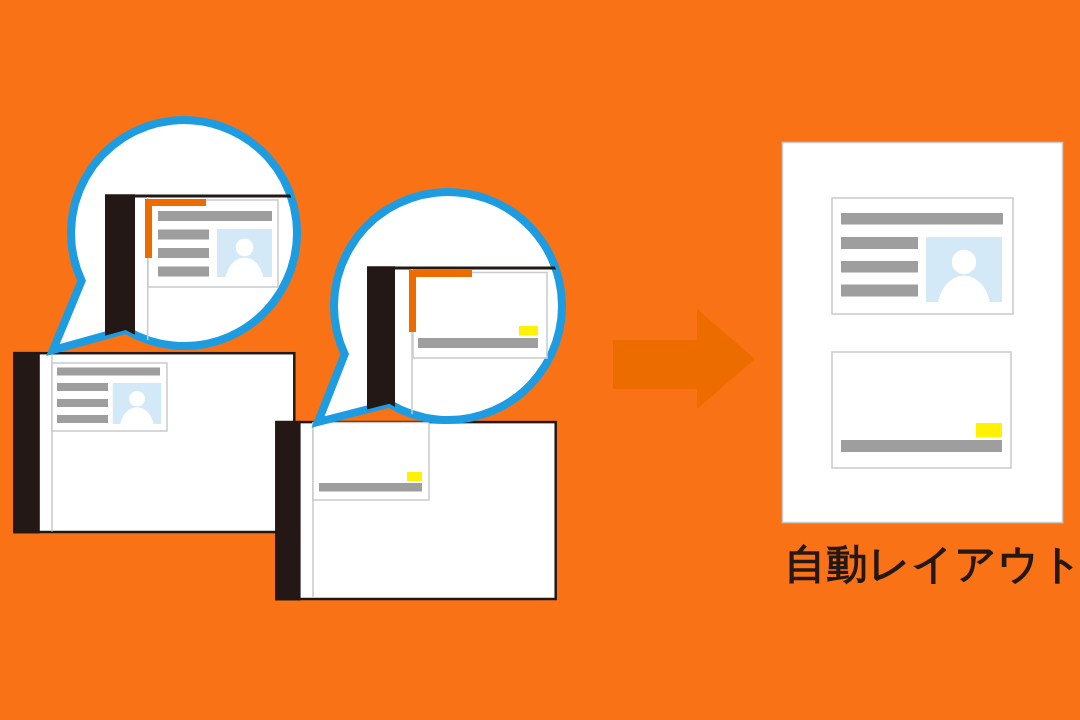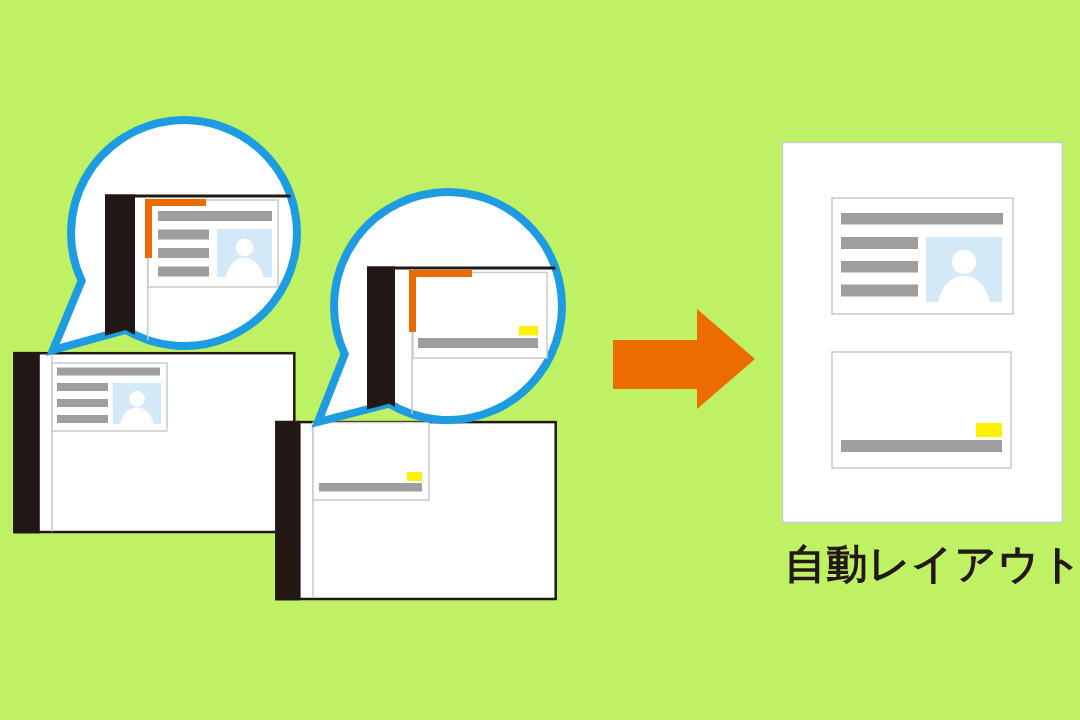--- a/index.html
+++ b/index.html
@@ -1,20 +1,20 @@
 <!DOCTYPE html>
 <html style="--blue: #1E9CE1; --orange: #ED6C00; --ink: #231815; --bar_gray: #9E9E9F; --border_gray: #C9CACA; --photo_blue: #D4E9F8; --yellow: #FFF100;"><head>
 <meta charset="utf-8">
 <style>
   :root{
     --blue:#1E9CE1; --orange:#ED6C00; --ink:#231815;
     --bar_gray:#9E9E9F; --border_gray:#C9CACA; --photo_blue:#D4E9F8; --yellow:#FFF100;
   }
   html,body{margin:0;padding:0;background:#fff;}
-  .stage{position:relative;width:1080px;height:720px;background:#bef264;overflow:hidden;}
+  .stage{position:relative;width:1080px;height:720px;background:#f97316;overflow:hidden;}
   svg{display:block;}
   .bubble{fill:#fff;stroke:var(--blue);stroke-width:8;stroke-linejoin:miter;stroke-miterlimit:14;}
   .doc{fill:#fff;stroke:var(--ink);stroke-width:2.5;}
   .spine{fill:var(--ink);}
   .pageline{stroke:var(--border_gray);stroke-width:1.5;fill:none;}
   .topline{stroke:var(--ink);stroke-width:3;fill:none;}
   .card{fill:#fff;stroke:var(--border_gray);stroke-width:1.5;}
   .bar{fill:var(--bar_gray);}
   .photo{fill:var(--photo_blue);}
   .person{fill:#fff;}

